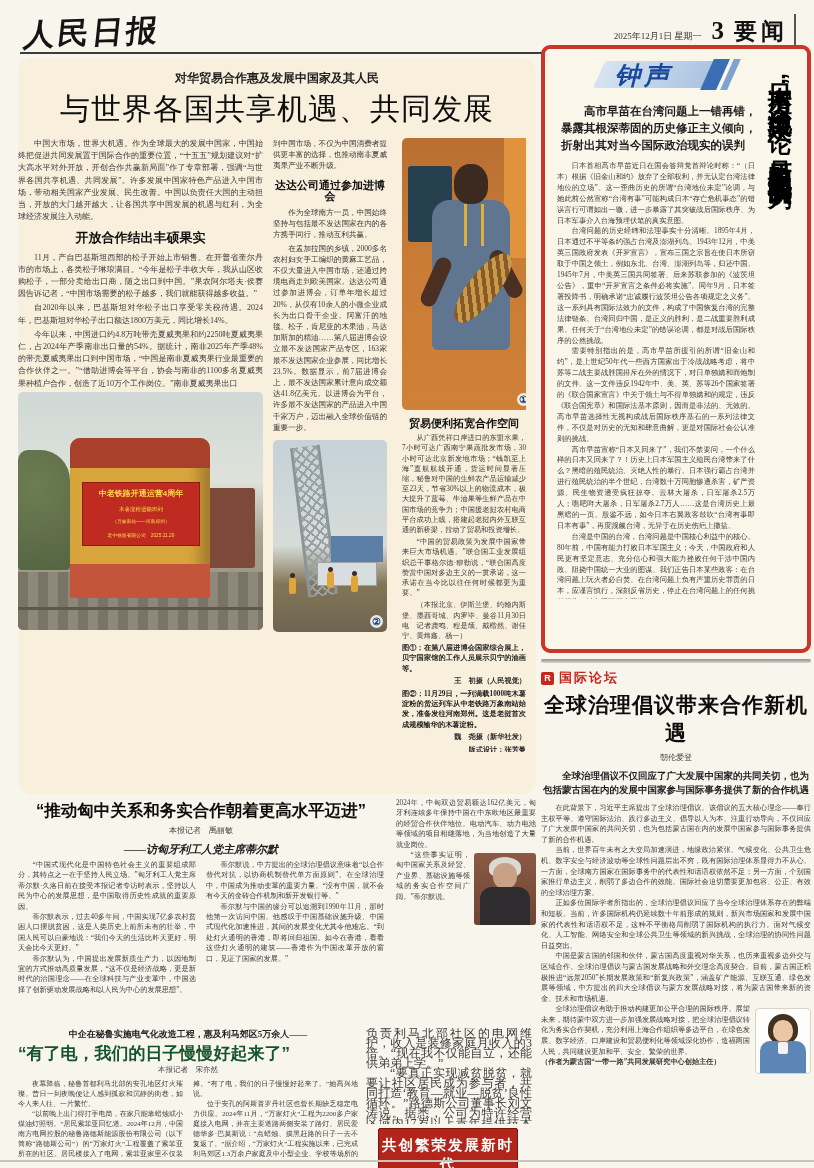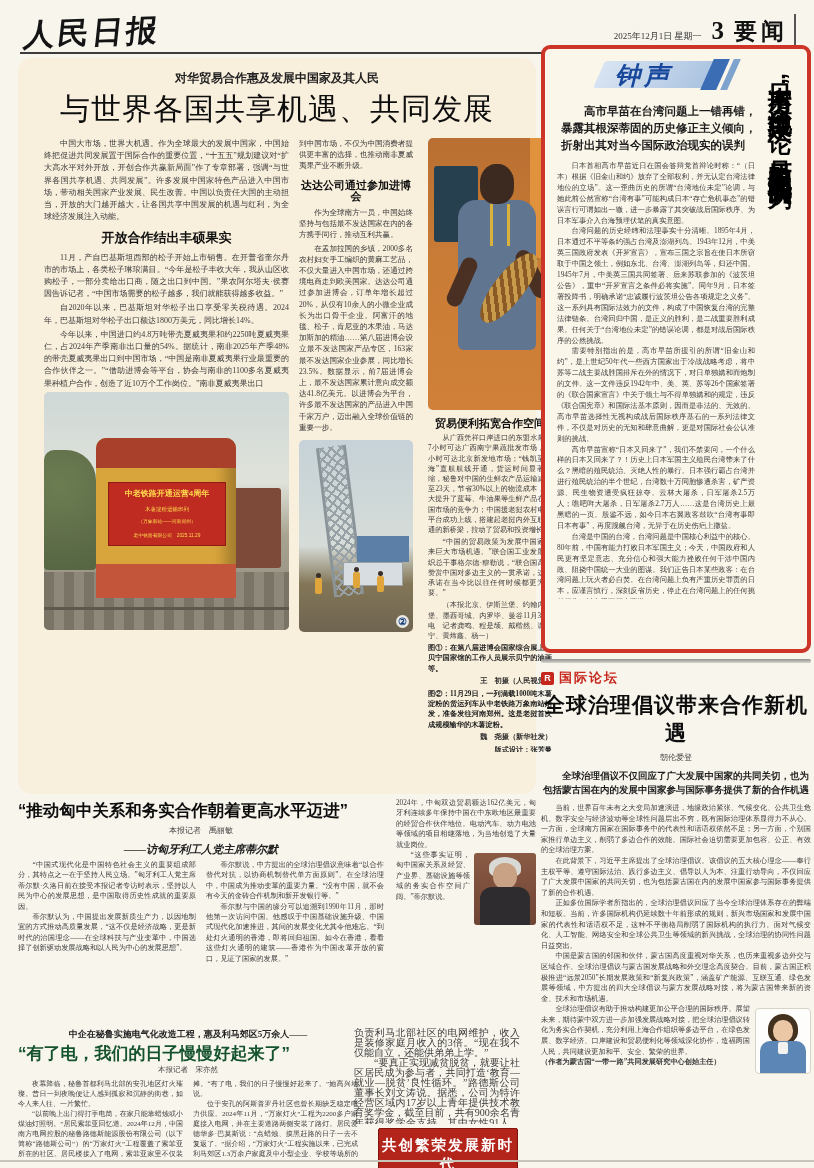--- a/index.html
+++ b/index.html
@@ -11,21 +11,21 @@
   
   #masthead-logo{left:24px;top:12px;font-size:31px;font-weight:900;letter-spacing:3px;
        transform:skewX(-8deg) rotate(-2deg);color:#141414;}
   #masthead-right{right:26px;top:16px;display:flex;align-items:baseline;gap:10px;}
   #masthead-date{font-size:9px;color:#333;}
   #masthead-page{font-size:25px;font-weight:700;color:#111;}
   #masthead-section{font-size:23px;font-weight:900;letter-spacing:4px;color:#111;}
   #corner-mark{right:18px;top:14px;width:10px;height:34px;border-right:2px solid #555;border-bottom:2px solid #555;border-radius:0 0 4px 0;}
   #masthead-rule{left:20px;top:52px;width:776px;border-top:2px solid #3c3c3c;}
   
-  #main-article{left:18px;top:58px;width:518px;height:736px;background:#f8efdc;border-radius:14px;padding:6px 26px;box-sizing:border-box;}
+  #main-article{left:18px;top:58px;width:518px;height:736px;background:#f8efdc;border-radius:14px;padding:6px 0;box-sizing:border-box;}
   .kicker{ text-align:center;font-size:12px;font-weight:700;color:#222;margin:6px 0 2px;}
   #main-headline{text-align:center;font-size:30px;font-weight:400;letter-spacing:1px;color:#0e0e0e;margin:2px 0 8px;}
   #main-body{display:flex;gap:10px;}
   .bodytext{font-size:8px;line-height:12.2px;text-align:justify;color:#3a3a3a;}
   .bodytext p{margin:0 0 2px;text-indent:2em;}
   .subhead{text-align:center;font-weight:900;font-size:13px;color:#111;margin:9px 0 7px;text-indent:0!important;}
   .subhead-sm{text-align:center;font-weight:900;font-size:11px;color:#111;margin:8px 0 5px;}
   #main-colL{width:245px;}
   #main-colR{width:253px;display:flex;gap:15px;}
   #main-subA{width:114px;font-size:7.6px;line-height:11.2px;}
@@ -97,42 +97,42 @@
   #forum-body p{margin:0;text-indent:2em;}
   #forum-sig{font-weight:700;text-indent:0!important;}
   #forum-portrait{float:right;width:54px;height:64px;margin:4px 0 0 5px;background:#fdfdfb;border:1px solid #d8d3c8;border-radius:4px;position:relative;overflow:hidden;}
   .fp-hair{position:absolute;left:12px;top:5px;width:30px;height:30px;background:#43311f;border-radius:50% 50% 42% 42%;}
   .fp-face{position:absolute;left:17px;top:11px;width:20px;height:22px;background:#ecc7a6;border-radius:48%;}
   .fp-jacket{position:absolute;left:4px;top:32px;width:46px;height:32px;background:#5b86b5;border-radius:10px 10px 0 0;}
   .fp-collar{position:absolute;left:22px;top:33px;width:10px;height:12px;background:#f4f2ee;border-radius:2px;}
   
   #hungary{left:18px;top:796px;width:518px;height:226px;}
   #hu-left{position:absolute;left:0;top:0;width:366px;}
-  #hu-headline{text-align:left;font-size:16.5px;font-weight:900;color:#0d0d0d;margin:4px 0 3px;}
+  #hu-headline{text-align:center;font-size:16.5px;font-weight:900;color:#0d0d0d;margin:4px 0 3px;}
   #hu-subtitle{text-align:center;font-size:11px;font-weight:600;font-style:italic;color:#222;margin-bottom:3px;}
   #hu-byline{text-align:center;font-size:8px;color:#444;margin-bottom:6px;}
   #hu-cols{display:flex;gap:10px;}
   .hu-col{width:178px;font-size:7.2px;line-height:10.4px;text-align:justify;color:#3b3b3b;height:150px;overflow:hidden;}
   .hu-col p{margin:0;text-indent:2em;}
   #hu-col3{position:absolute;right:0;top:2px;width:140px;font-size:7.2px;line-height:10.4px;text-align:justify;color:#3b3b3b;height:222px;overflow:hidden;}
   #hu-col3 p{margin:0;text-indent:2em;}
   #hu-portrait{float:right;width:62px;height:72px;margin:3px 0 2px 4px;border-radius:3px;position:relative;overflow:hidden;background:linear-gradient(180deg,#8a5a44,#6e4434);}
   .hp-hair{position:absolute;left:15px;top:4px;width:32px;height:20px;background:#d9d9d6;border-radius:50% 50% 30% 30%;}
   .hp-face{position:absolute;left:19px;top:10px;width:24px;height:26px;background:#c9a184;border-radius:46%;}
   .hp-suit{position:absolute;left:6px;top:34px;width:50px;height:38px;background:#2e2c2e;border-radius:12px 12px 0 0;}
   
   #peru{left:18px;top:1026px;width:518px;height:136px;}
   #pe-left{position:absolute;left:0;top:0;width:340px;}
   #pe-kicker{text-align:center;font-size:9px;font-weight:700;color:#222;margin:2px 0 1px;}
   #pe-headline{font-size:17px;font-weight:900;color:#14532d;margin:1px 0 0;}
   #pe-byline{text-align:center;font-size:7.5px;color:#444;margin-bottom:4px;}
   #pe-cols{display:flex;gap:10px;}
   .pe-col{width:165px;font-size:7px;line-height:10px;text-align:justify;color:#3b3b3b;height:80px;overflow:hidden;}
   .pe-col p{margin:0;text-indent:2em;}
-  #pe-col3{position:absolute;right:16px;top:2px;width:166px;font-size:10px;line-height:10px;text-align:justify;color:#3b3b3b;height:96px;overflow:hidden;}
+  #pe-col3{position:absolute;right:4px;top:2px;width:166px;font-size:12px;line-height:10px;text-align:justify;color:#3b3b3b;height:96px;overflow:hidden;}
   #pe-col3 p{margin:0;text-indent:2em;}
   #pe-banner{position:absolute;right:18px;top:102px;width:138px;background:#b3241b;border:1px solid #7e140e;color:#fff;
              text-align:center;font-size:14.5px;font-weight:900;letter-spacing:2px;padding:7px 0;border-radius:2px;}
   #bottom-rule{left:0;top:1160px;width:814px;border-top:2px solid #c9c4ba;}
 </style>
 </head>
 <body>
 
 <div id="page">
 
@@ -244,22 +244,22 @@
 
   <div class="abs" id="forum">
     <div id="forum-tagrow">
       <div id="forum-tag-icon" class="sans">R</div>
       <div id="forum-tag-label" class="sans">国际论坛</div>
     </div>
     <div id="forum-headline" class="sans">全球治理倡议带来合作新机遇</div>
     <div id="forum-byline">朝伦爱登</div>
     <div id="forum-lede" class="sans">全球治理倡议不仅回应了广大发展中国家的共同关切，也为包括蒙古国在内的发展中国家参与国际事务提供了新的合作机遇</div>
     <div id="forum-body">
+      <p>在此背景下，习近平主席提出了全球治理倡议。该倡议的五大核心理念——奉行主权平等、遵守国际法治、践行多边主义、倡导以人为本、注重行动导向，不仅回应了广大发展中国家的共同关切，也为包括蒙古国在内的发展中国家参与国际事务提供了新的合作机遇。</p>
       <p>当前，世界百年未有之大变局加速演进，地缘政治紧张、气候变化、公共卫生危机、数字安全与经济波动等全球性问题层出不穷，既有国际治理体系显得力不从心。一方面，全球南方国家在国际事务中的代表性和话语权依然不足；另一方面，个别国家推行单边主义，削弱了多边合作的效能。国际社会迫切需要更加包容、公正、有效的全球治理方案。</p>
-      <p>在此背景下，习近平主席提出了全球治理倡议。该倡议的五大核心理念——奉行主权平等、遵守国际法治、践行多边主义、倡导以人为本、注重行动导向，不仅回应了广大发展中国家的共同关切，也为包括蒙古国在内的发展中国家参与国际事务提供了新的合作机遇。</p>
       <p>正如多位国际学者所指出的，全球治理倡议回应了当今全球治理体系存在的弊端和短板。当前，许多国际机构仍延续数十年前形成的规则，新兴市场国家和发展中国家的代表性和话语权不足，这种不平衡格局削弱了国际机构的执行力。面对气候变化、人工智能、网络安全和全球公共卫生等领域的新兴挑战，全球治理的协同性问题日益突出。</p>
       <p>中国是蒙古国的邻国和伙伴，蒙古国高度重视对华关系，也历来重视多边外交与区域合作。全球治理倡议与蒙古国发展战略和外交理念高度契合。目前，蒙古国正积极推进“远景2050”长期发展政策和“新复兴政策”，涵盖矿产能源、互联互通、绿色发展等领域，中方提出的四大全球倡议与蒙方发展战略对接，将为蒙古国带来新的资金、技术和市场机遇。</p>
       <div id="forum-portrait">
         <div class="fp-hair"></div>
         <div class="fp-face"></div>
         <div class="fp-jacket"></div>
         <div class="fp-collar"></div>
       </div>
       <p>全球治理倡议有助于推动构建更加公平合理的国际秩序。展望未来，期待蒙中双方进一步加强发展战略对接，把全球治理倡议转化为务实合作契机，充分利用上海合作组织等多边平台，在绿色发展、数字经济、口岸建设和贸易便利化等领域深化协作，造福两国人民，共同建设更加和平、安全、繁荣的世界。</p>
       <p id="forum-sig">（作者为蒙古国“一带一路”共同发展研究中心创始主任）</p>
@@ -267,20 +267,21 @@
   </div>
 
   <div class="abs" id="hungary">
     <div id="hu-left">
       <div id="hu-headline" class="sans">“推动匈中关系和务实合作朝着更高水平迈进”</div>
       <div id="hu-byline">本报记者　禹丽敏</div>
       <div id="hu-subtitle">——访匈牙利工人党主席蒂尔默</div>
       <div id="hu-cols">
         <div class="hu-col">
           <p>“中国式现代化是中国特色社会主义的重要组成部分，其特点之一在于坚持人民立场。”匈牙利工人党主席蒂尔默·久洛日前在接受本报记者专访时表示，坚持以人民为中心的发展思想，是中国取得历史性成就的重要原因。</p>
+          <p>蒂尔默表示，过去40多年间，中国实现7亿多农村贫困人口摆脱贫困，这是人类历史上前所未有的壮举，中国人民可以自豪地说：“我们今天的生活比昨天更好，明天会比今天更好。”</p>
           <p>蒂尔默认为，中国提出发展新质生产力，以因地制宜的方式推动高质量发展，“这不仅是经济战略，更是新时代的治国理念——在全球科技与产业变革中，中国选择了创新驱动发展战略和以人民为中心的发展思想”。</p>
         </div>
         <div class="hu-col">
           <p>蒂尔默说，中方提出的全球治理倡议意味着“以合作替代对抗，以协商机制替代单方面原则”。在全球治理中，中国成为推动变革的重要力量。“没有中国，就不会有今天的金砖合作机制和新开发银行等。”</p>
           <p>蒂尔默与中国的缘分可以追溯到1990年11月，那时他第一次访问中国。他感叹于中国基础设施升级、中国式现代化加速推进，其间的发展变化尤其令他难忘。“到处灯火通明的香港，即将回归祖国。如今在香港，看看这些灯火通明的建筑——香港作为中国改革开放的窗口，见证了国家的发展。”</p>
         </div>
       </div>
     </div>
     <div id="hu-col3">
       <p style="text-indent:0">2024年，中匈双边贸易额达162亿美元，匈牙利连续多年保持中国在中东欧地区最重要的经贸合作伙伴地位。电动汽车、动力电池等领域的项目相继落地，为当地创造了大量就业岗位。</p>

